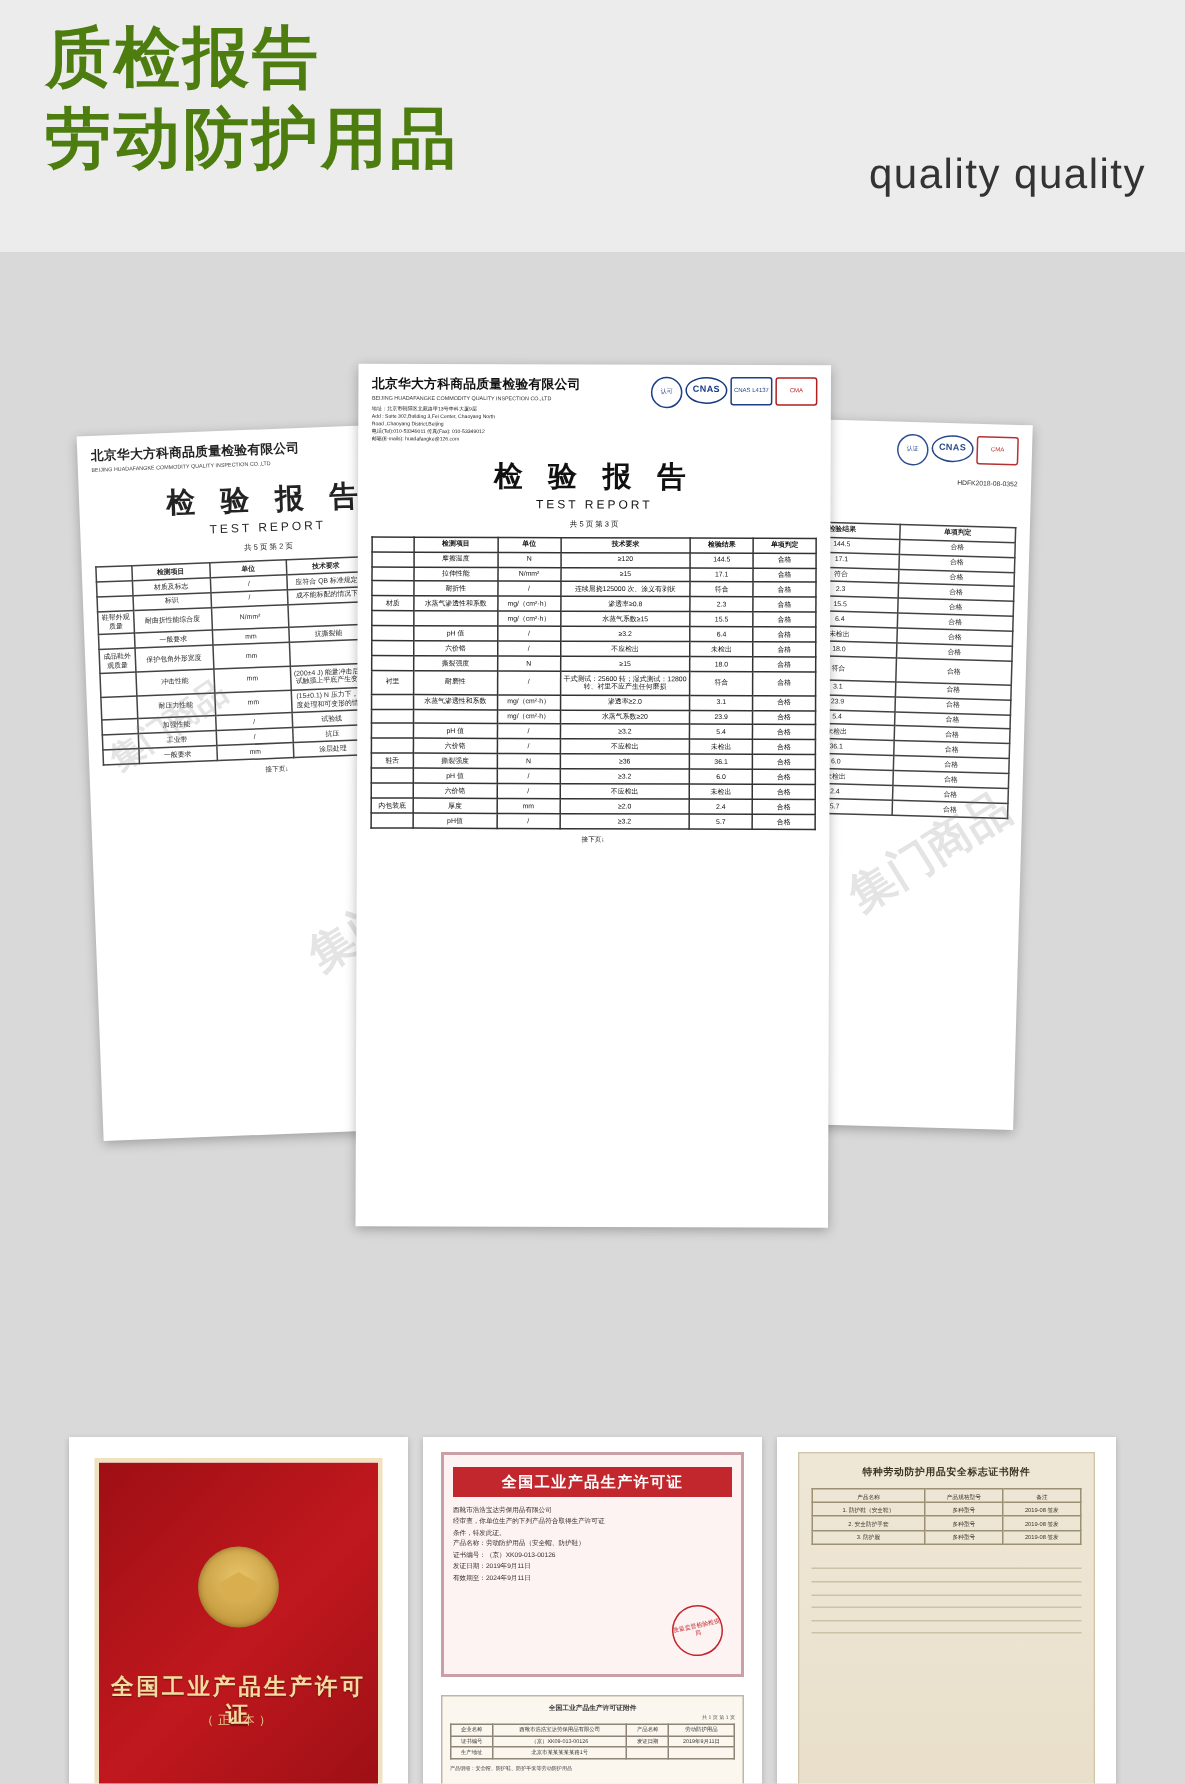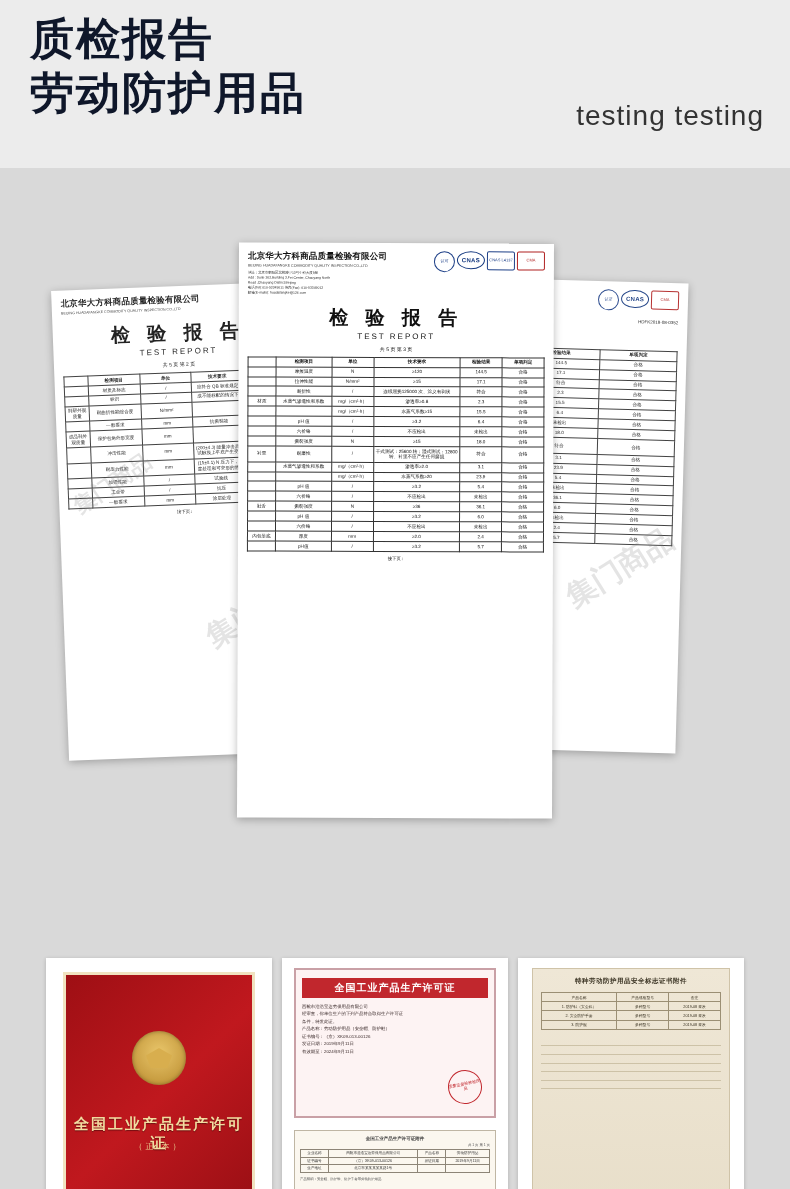--- a/index.html
+++ b/index.html
@@ -10,21 +10,21 @@
     overflow:hidden;
     position:relative;
   }
   
   .header{
     position:absolute;left:0;top:0;width:790px;height:168px;
     background:#ececec;
   }
   .header .cn{
     position:absolute;left:30px;top:12px;
-    font-size:44px;line-height:54px;font-weight:bold;color:#0f172a;
+    font-size:44px;line-height:54px;font-weight:bold;color:#4d7c0f;
     letter-spacing:2px;
   }
   .header .cn div{white-space:nowrap;}
   .header .en{
     position:absolute;right:26px;top:100px;
     font-size:28px;color:#333;letter-spacing:1px;
   }
   
   .body-area{
     position:absolute;left:0;top:168px;width:790px;height:1021px;
@@ -173,21 +173,21 @@
   .beige .blines div{border-bottom:.5px solid #cdc2a7;}
 </style>
 </head>
 <body>
 
 <div class="header">
   <div class="cn">
     <div>质检报告</div>
     <div>劳动防护用品</div>
   </div>
-  <div class="en">testing testing</div>
+  <div class="en">quality quality</div>
 </div>
 
 <div class="body-area">
 
   <div class="sheet left">
     <div class="sheet-inner">
       <div class="lab-head">
         <div class="lab-title">
           <div class="t1">北京华大方科商品质量检验有限公司</div>
           <div class="t2">BEIJING HUADAFANGKE COMMODITY QUALITY INSPECTION CO.,LTD</div>

